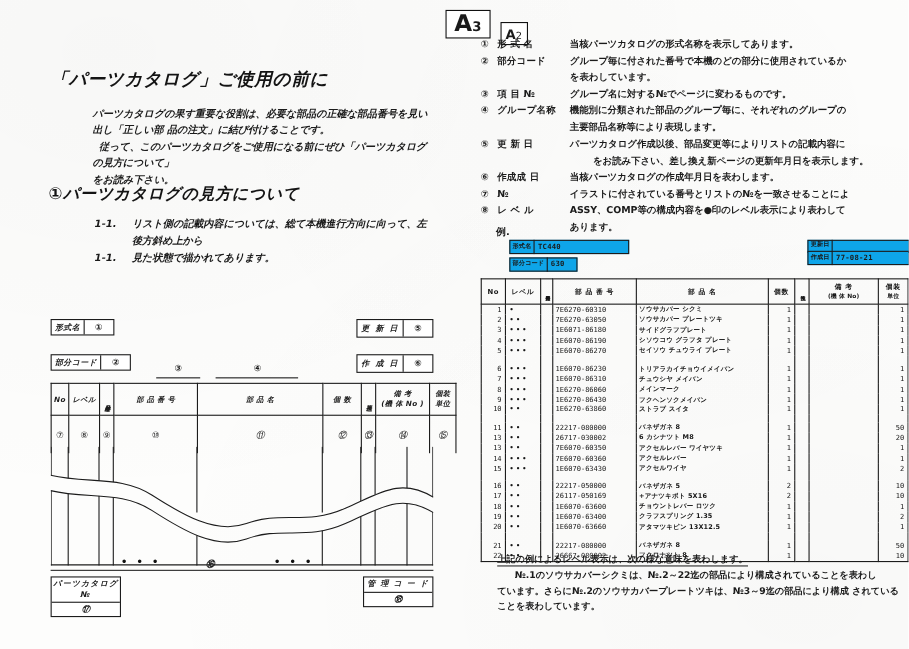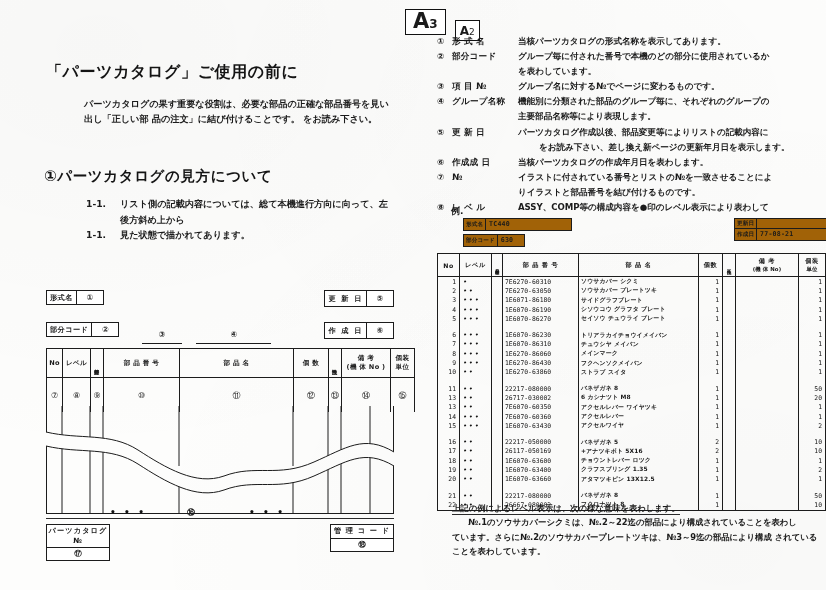--- a/index.html
+++ b/index.html
@@ -15,21 +15,21 @@
     background:#fdfdfc;
   }
   
   .grain{
     position:absolute;inset:0;pointer-events:none;
     background:
       radial-gradient(ellipse at 12% 8%, rgba(0,0,0,0.022), transparent 55%),
       radial-gradient(ellipse at 88% 92%, rgba(0,0,0,0.02), transparent 60%),
       radial-gradient(ellipse at 70% 20%, rgba(0,0,0,0.012), transparent 50%);
   }
-  .col-left{position:absolute;left:0;top:0;width:410px;height:590px;}
+  .col-left{position:absolute;left:0;top:0;width:410px;height:590px;font-style:italic;}
   .col-right{position:absolute;left:410px;top:0;width:416px;height:590px;}
 
   
   .sizeMarks{position:absolute;left:405px;top:9px;display:flex;align-items:flex-start;gap:9px;}
   .a3box{
     border:1.6px solid #111;padding:1px 7px 2px 7px;background:#fff;
     font-family:"DejaVu Sans","Liberation Sans",sans-serif;
     line-height:1;
   }
   .a3box .big{font-size:21px;font-weight:700;letter-spacing:0px;}
@@ -123,21 +123,21 @@
   .expl .n{width:15px;flex:0 0 15px;}
   .expl .k{width:66px;flex:0 0 66px;white-space:nowrap;letter-spacing:0.2px;}
   .expl .d{flex:1;letter-spacing:-0.05px;}
   .expl .cont{padding-left:81px;letter-spacing:-0.05px;}
   .expl .cont.deep{padding-left:102px;}
   .rei{position:absolute;left:41px;top:205px;font-size:9px;font-weight:700;}
 
   
   .exhead{position:absolute;left:27px;top:218px;width:388px;height:36px;}
   .minibox{
-    position:absolute;border:1px solid #1c1c1c;background:#a16207;
+    position:absolute;border:1px solid #1c1c1c;background:#0ea5e9;
     font-size:5.6px;font-weight:700;display:flex;align-items:center;
     line-height:1;
   }
   .minibox .ml{
     padding:1px 2px;border-right:1px solid #1c1c1c;white-space:nowrap;
     letter-spacing:0.1px;height:100%;display:flex;align-items:center;
   }
   .minibox .mv{
     padding:1px 3px;font-size:6.6px;font-family:"DejaVu Sans Mono","Liberation Mono",monospace;
     letter-spacing:0.2px;white-space:nowrap;
@@ -196,20 +196,21 @@
     </div>
   </div>
 
   <div class="col-left">
 
     <div class="h-title">「パーツカタログ」ご使用の前に</div>
 
     <div class="para1">
       <span>パーツカタログの果す重要な役割は、必要な部品の正確な部品番号を見い出し「正しい部</span>
       <span>品の注文」に結び付けることです。</span>
+      <span class="ind">従って、このパーツカタログをご使用になる前にぜひ「パーツカタログの見方について」</span>
       <span>をお読み下さい。</span>
     </div>
 
     <div class="h-sub">
       <span class="circ">①</span><span>パーツカタログの見方について</span>
     </div>
 
     <div class="list1">
       <div class="row">
         <span class="num">1-1.</span>
@@ -397,21 +398,20 @@
       <div class="r">
         <span class="n">⑥</span>
         <span class="k">作成成  日</span>
         <span class="d">当核パーツカタログの作成年月日を表わします。</span>
       </div>
       <div class="r">
         <span class="n">⑦</span>
         <span class="k">№</span>
         <span class="d">イラストに付されている番号とリストの№を一致させることによ</span>
       </div>
-      <div class="cont">りイラストと部品番号を結び付けるものです。</div>
       <div class="r">
         <span class="n">⑧</span>
         <span class="k">レ  ベ  ル</span>
         <span class="d">ASSY、COMP等の構成内容を●印のレベル表示により表わして</span>
       </div>
       <div class="cont">あります。</div>
     </div>
 
     <div class="rei">例.</div>
 

